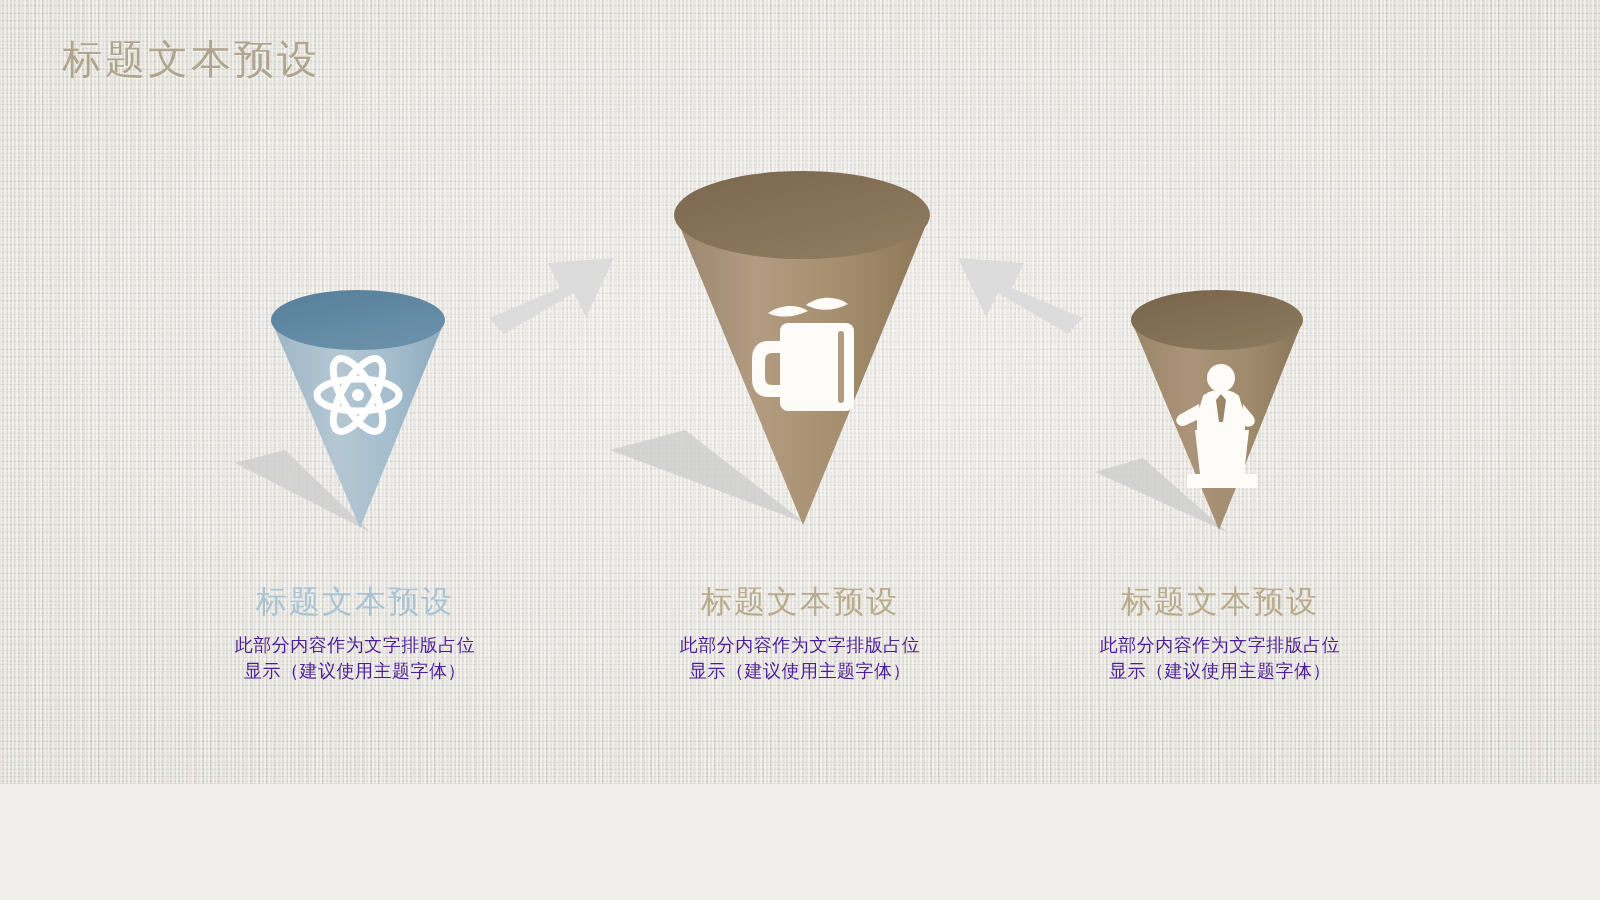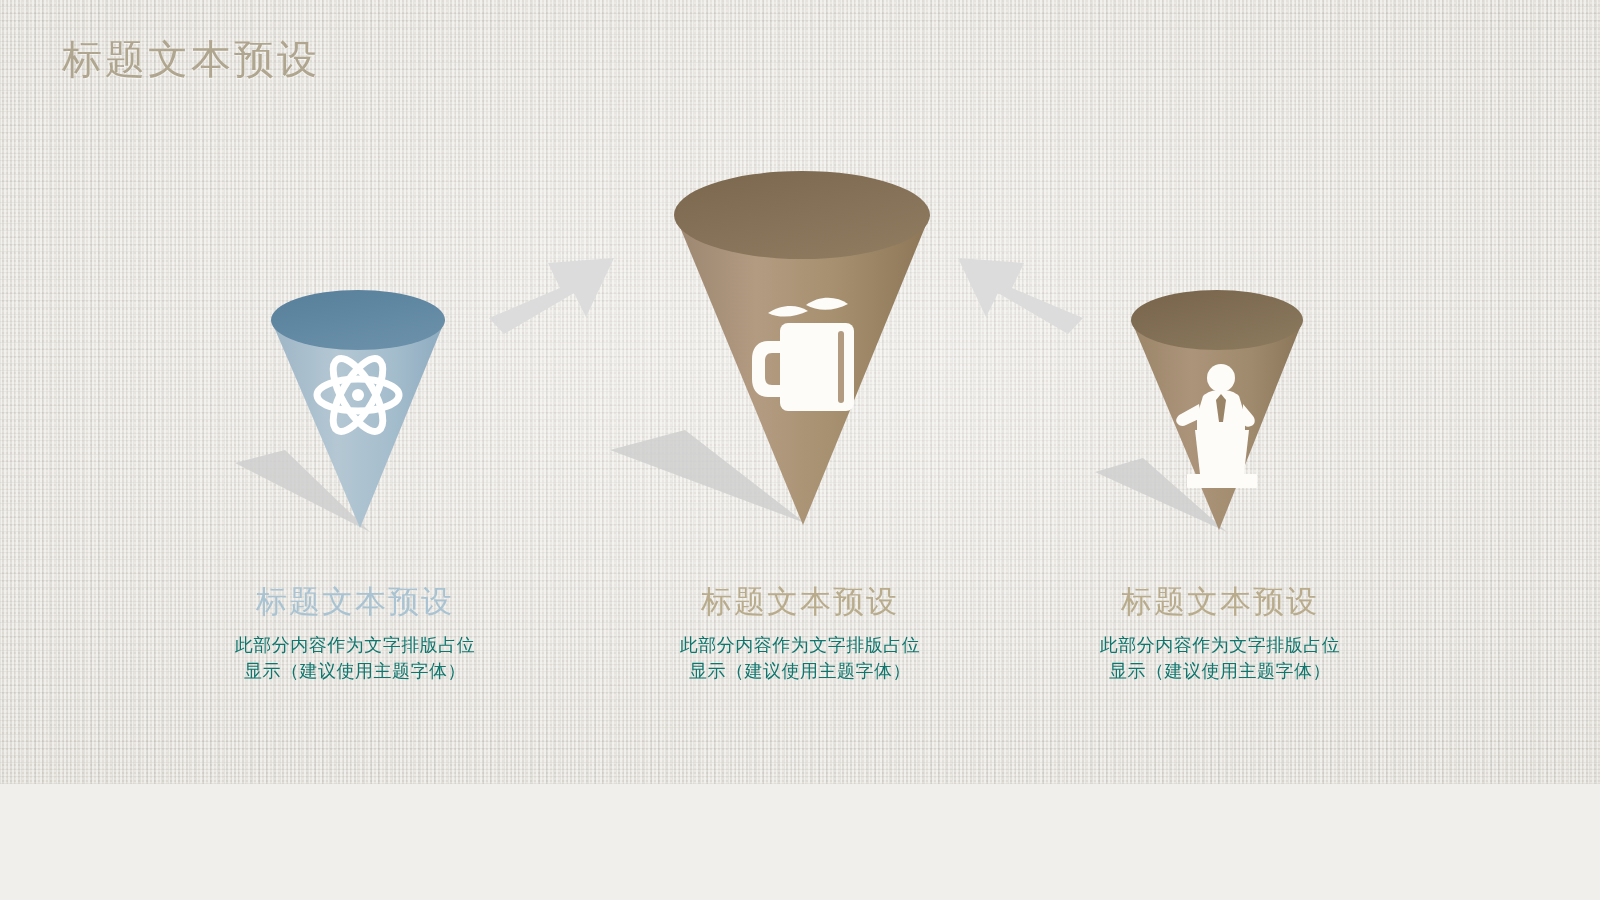--- a/index.html
+++ b/index.html
@@ -109,21 +109,21 @@
     line-height: 1.25;
     font-family: "Liberation Serif", "DejaVu Serif", serif;
     white-space: nowrap;
   }
   .label-title.blue { color: #a9c3d2; }
   .label-title.tan  { color: #b9ac8d; }
   .label-body {
     margin-top: 10px;
     font-size: 18px;
     line-height: 1.45;
-    color: #0f766e;
+    color: #4c1d95;
     font-family: "Liberation Serif", "DejaVu Serif", serif;
     letter-spacing: 0.5px;
   }
   .label-body span { display: block; }
 
   .arrow-layer { position: absolute; inset: 0; pointer-events: none; }
 </style>
 </head>
 <body>
 

